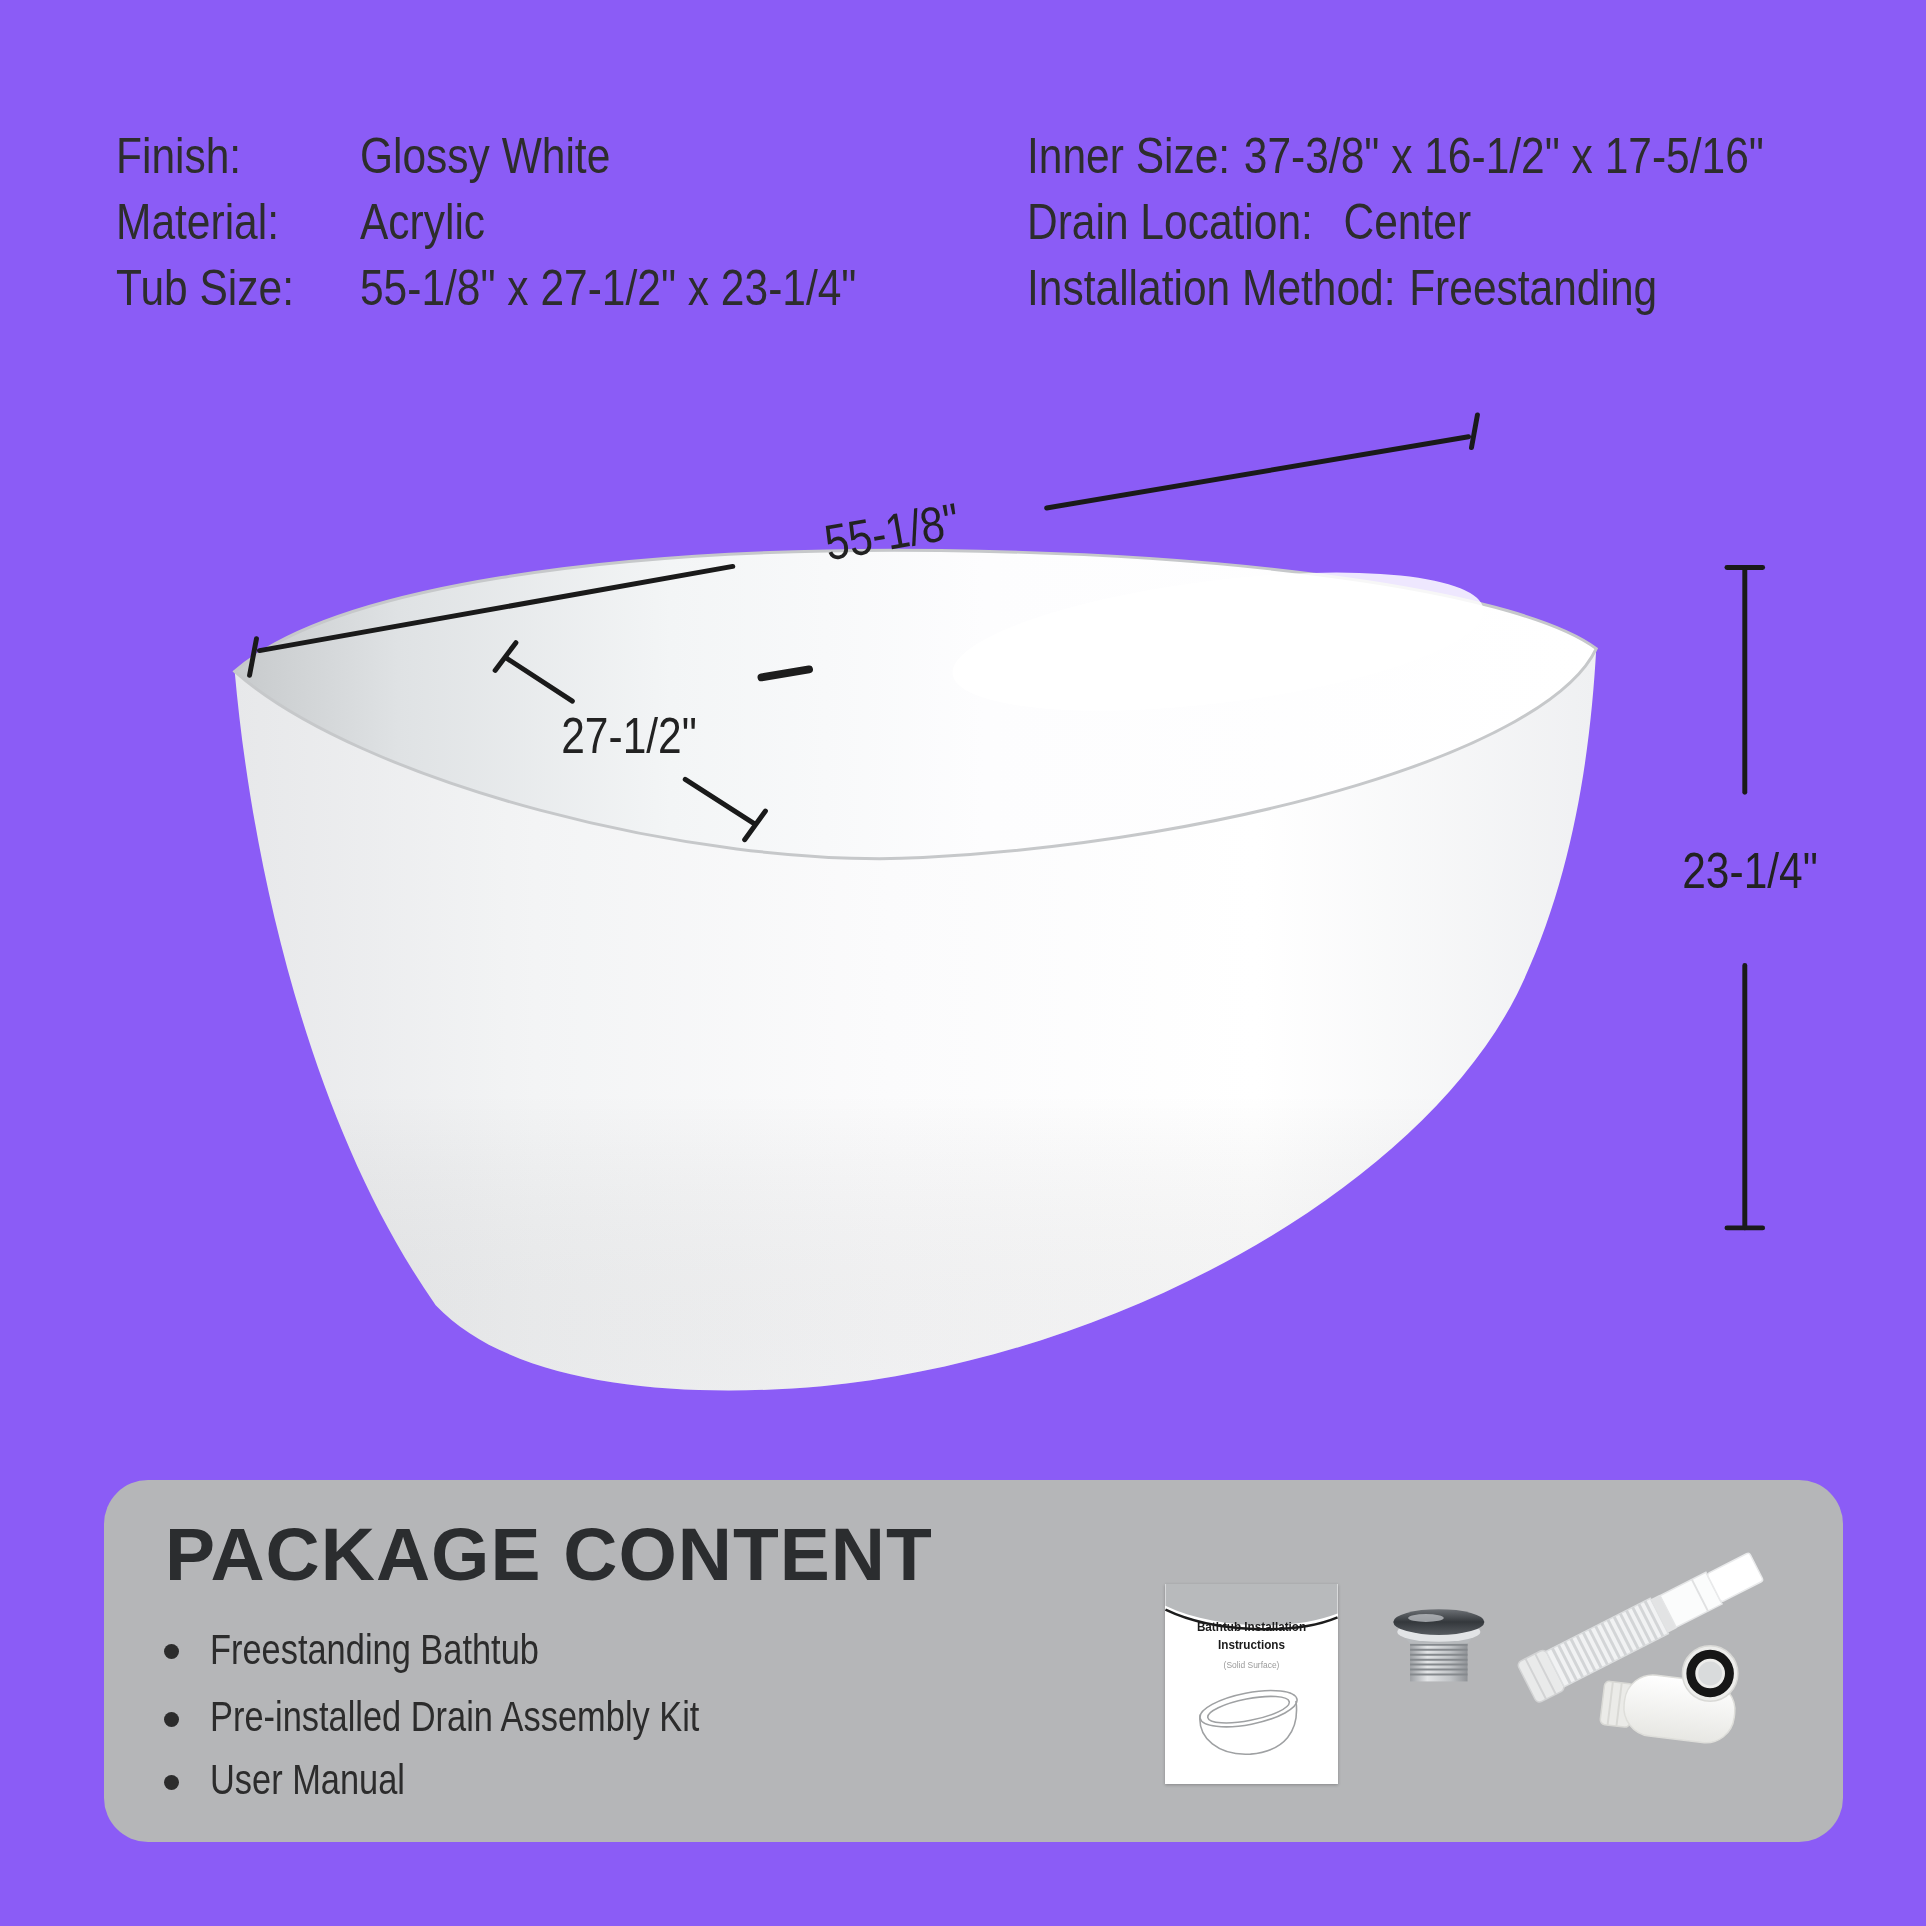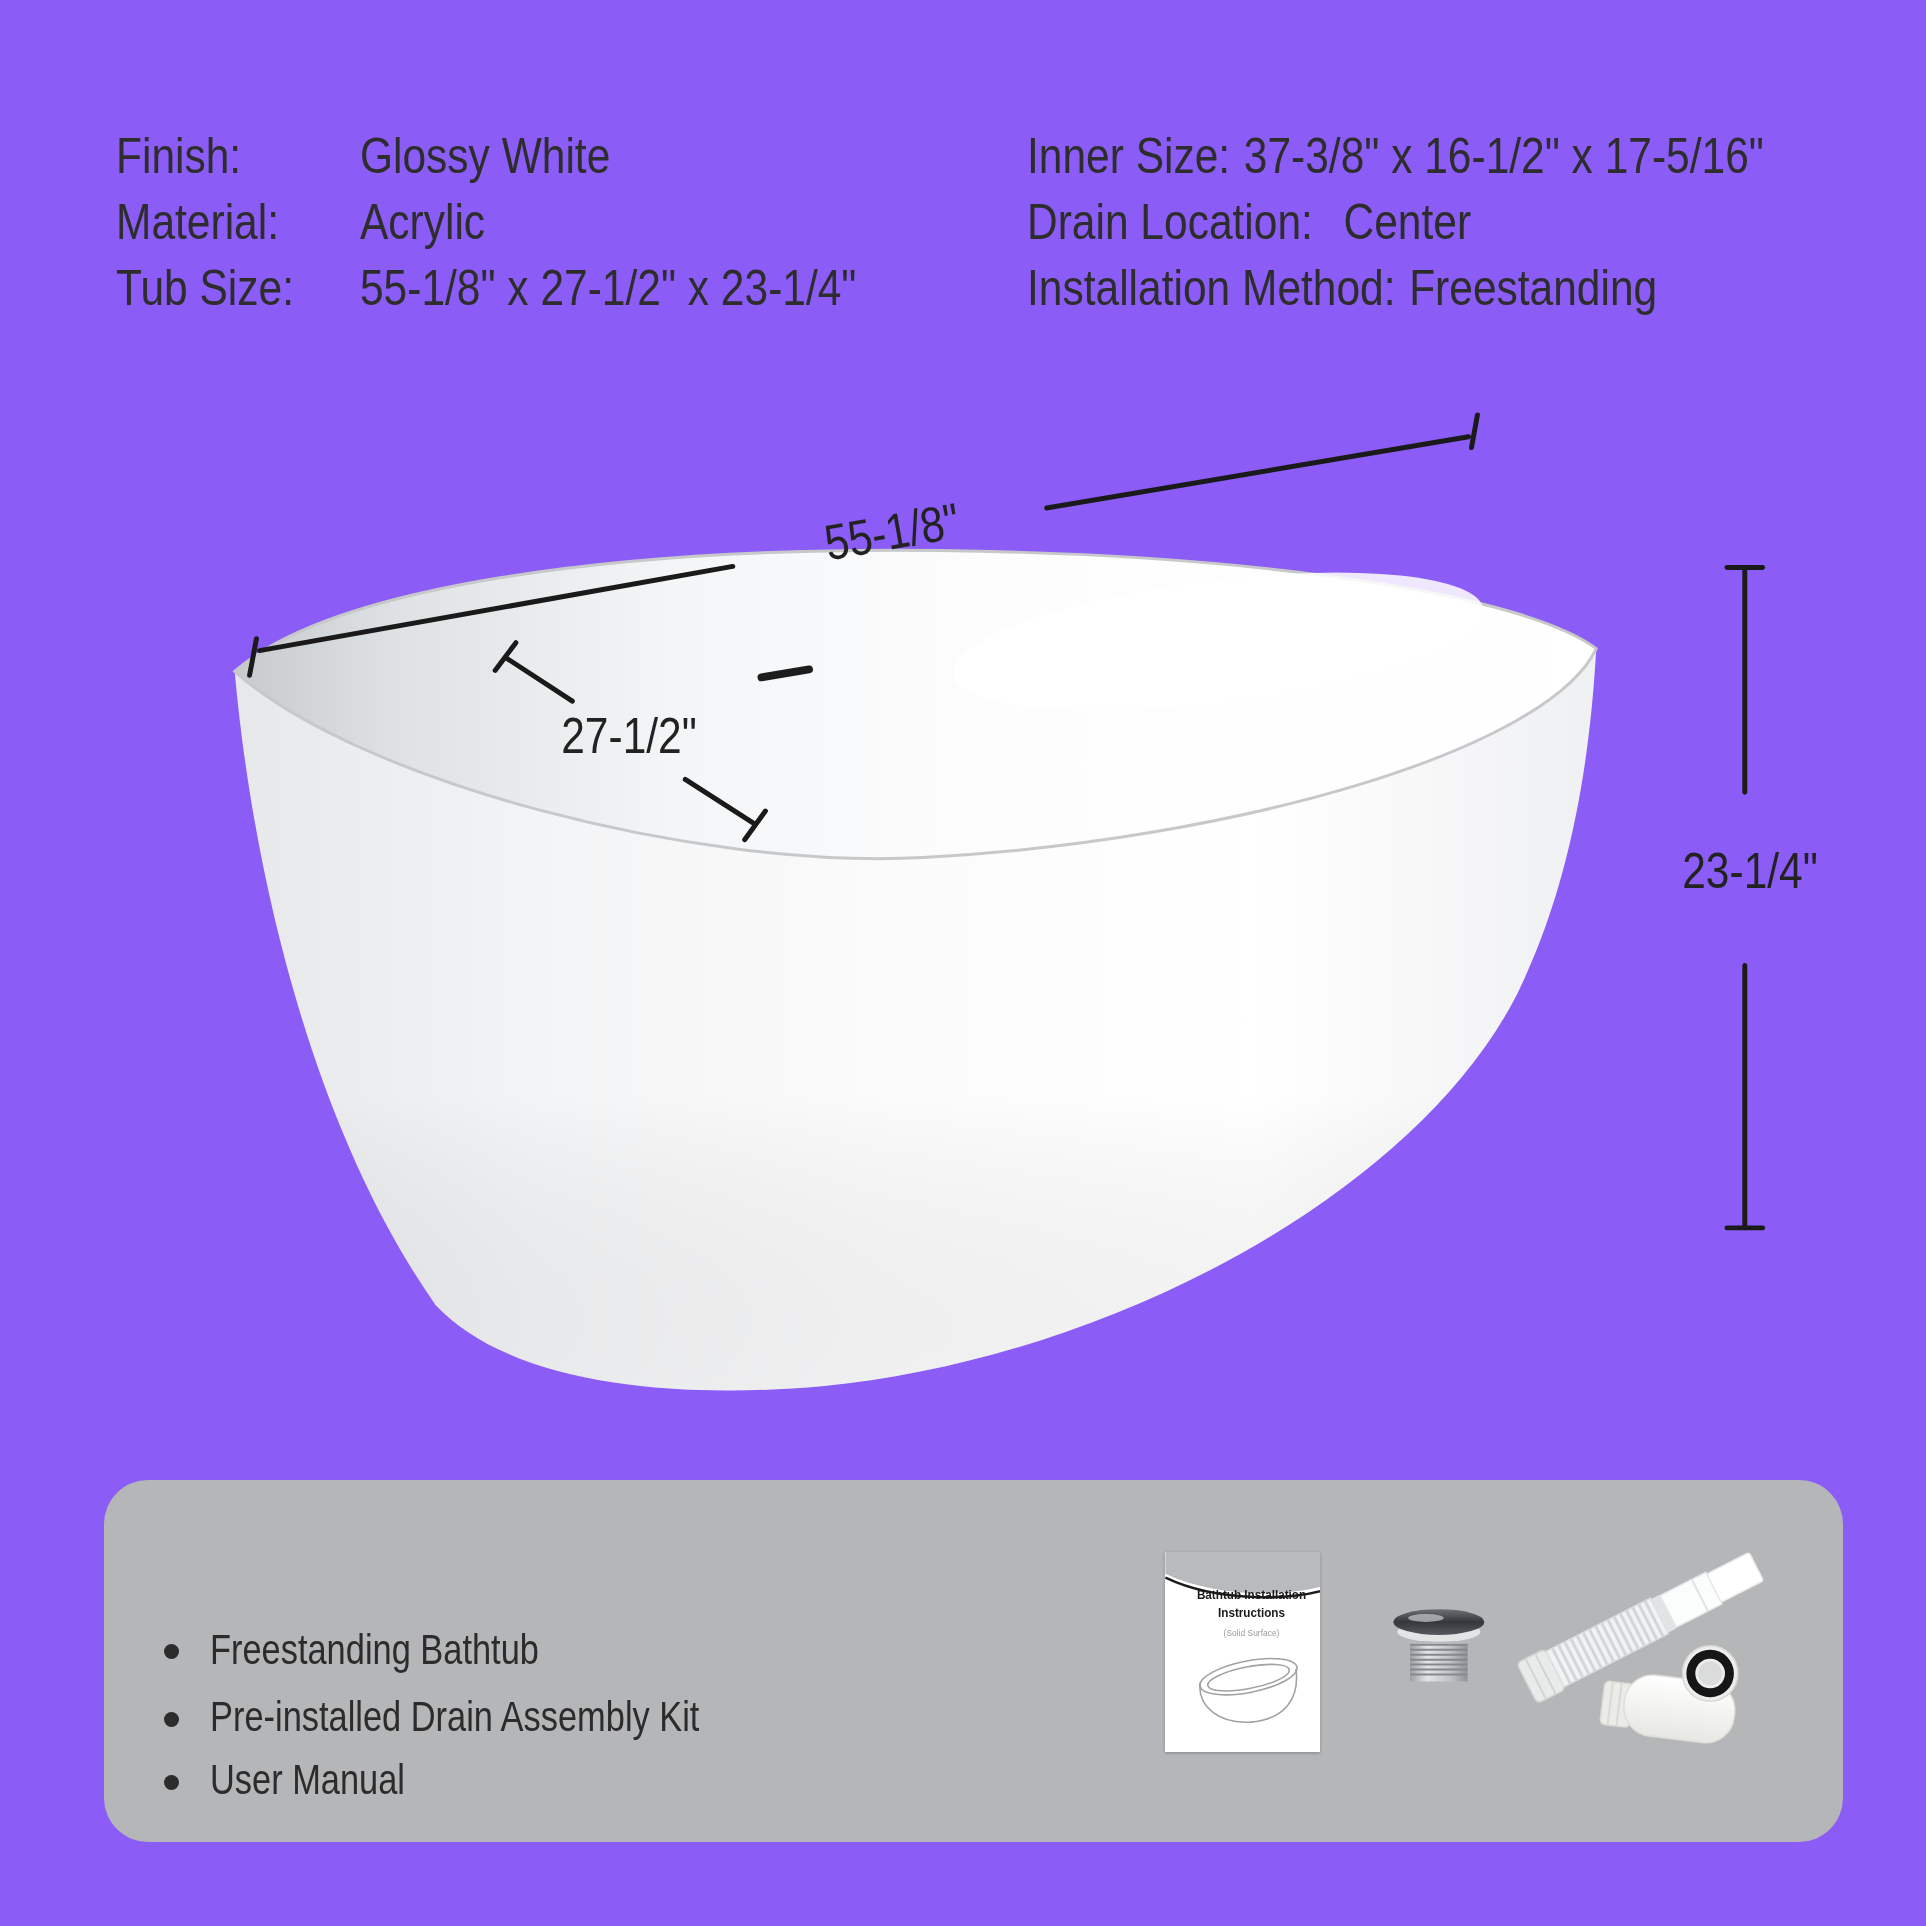--- a/index.html
+++ b/index.html
@@ -42,21 +42,21 @@
   .pkg-item {
     position:absolute; left:210px; font-size:43px; line-height:1; color:#2c2c2c;
     transform:scaleX(0.8); transform-origin:0 0; white-space:nowrap;
   }
   .pkg-dot {
     position:absolute; left:164px; width:15px; height:15px; border-radius:50%;
     background:#2c2c2c;
   }
   
   .manual {
-    position:absolute; left:1165px; top:1552px; width:155px; height:200px;
+    position:absolute; left:1165px; top:1584px; width:173px; height:200px;
     background:#ffffff; box-shadow:0 1px 3px rgba(0,0,0,0.25); overflow:hidden;
   }
   .manual-title {
     position:absolute; left:0; top:34px; width:173px; text-align:center;
     font-size:13px; font-weight:bold; line-height:18px; color:#1b1b1b;
     transform:scaleX(0.9);
   }
   .manual-sub {
     position:absolute; left:0; top:75px; width:173px; text-align:center;
     font-size:9.4px; color:#9b9b9b; transform:scaleX(0.9);
@@ -162,20 +162,21 @@
       <line x1="1744" y1="1240" x2="1780" y2="1240"></line>
     </g>
   </svg>
 
   <div class="dim-label dim-length">55-1/8"</div>
   <div class="dim-label dim-width">27-1/2"</div>
   <div class="dim-label dim-height">23-1/4"</div>
 
   <div class="pkg-box"></div>
 
+  <div class="pkg-title">PACKAGE CONTENT</div>
 
   <div class="pkg-dot" style="top:1644px;"></div>
   <div class="pkg-item" style="top:1628px;">Freestanding Bathtub</div>
   <div class="pkg-dot" style="top:1712px;"></div>
   <div class="pkg-item" style="top:1695px;">Pre-installed Drain Assembly Kit</div>
   <div class="pkg-dot" style="top:1775px;"></div>
   <div class="pkg-item" style="top:1758px;">User Manual</div>
 
   <div class="manual">
     <svg class="band" width="173" height="59" viewBox="0 0 175 60">

